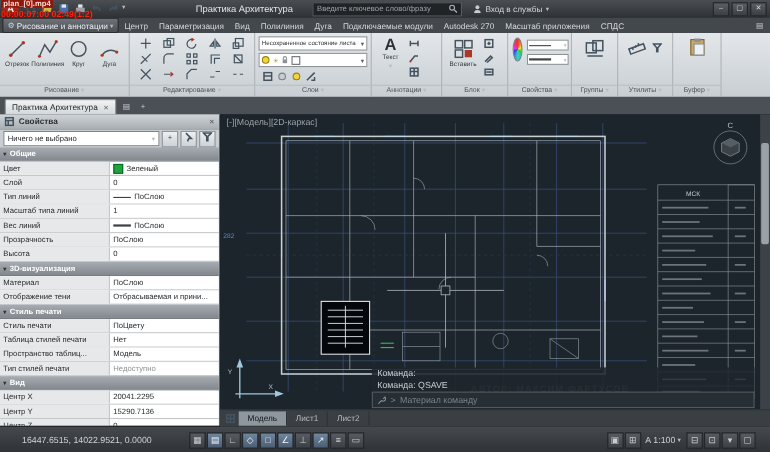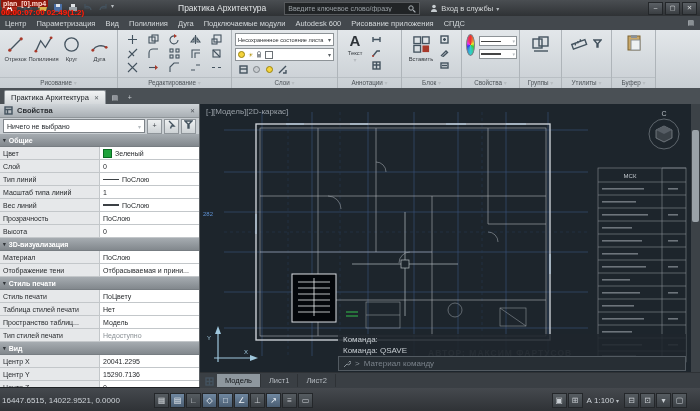--- a/index.html
+++ b/index.html
@@ -132,21 +132,21 @@
     border-top:1px solid #2e3236;display:flex;align-items:center;z-index:6;}
   .ltico{margin:0 3px 0 5px;}
   .ltico svg{width:9px;height:9px;}
   .ltab{font-size:7.5px;color:#b6bcc2;padding:0 8px;height:13px;line-height:13px;border-right:1px solid #2e3236;}
   .ltab.active{background:#8e979e;color:#14171a;}
 
   
   .statusbar{position:absolute;left:0;top:387px;width:700px;height:24px;
     background:linear-gradient(#45494e,#2e3135);border-top:1px solid #202326;
     display:flex;align-items:center;z-index:5;}
-  .coords{color:#ced3d8;font-size:8px;margin-left:2px;width:152px;white-space:nowrap;}
+  .coords{color:#ced3d8;font-size:8px;margin-left:20px;width:152px;white-space:nowrap;}
   .tgl{width:15px;height:15px;margin-right:1px;background:linear-gradient(#565c61,#3b4045);
     border:1px solid #24272a;color:#c9ced3;font-size:8px;display:flex;align-items:center;justify-content:center;}
   .tgl.on{background:linear-gradient(#6f87a0,#4a5d72);color:#f0f4f8;}
   .sspacer{flex:1;}
   .rbtn{width:15px;height:15px;margin-left:1px;background:linear-gradient(#565c61,#3b4045);
     border:1px solid #24272a;color:#c9ced3;font-size:8px;display:flex;align-items:center;justify-content:center;}
   .scalechip{display:flex;align-items:center;gap:2px;color:#ced3d8;font-size:8px;margin:0 4px;white-space:nowrap;}
   .grip{width:8px;height:15px;margin:0 3px 0 2px;}
 
   text{font-family:"Liberation Sans",sans-serif;}
@@ -219,28 +219,33 @@
       <span class="wbtn">–</span>
       <span class="wbtn">▢</span>
       <span class="wbtn">✕</span>
     </div>
   </div>
 
   <div class="rec1">plan_[0].mp4</div>
   <div class="rec2">00:00:07:00 02:49(1:2)</div>
 
   <div class="menurow">
+    <div class="wschip">
+      <span class="gear">⚙</span>
+      <span>Рисование и аннотации</span>
+      <span class="dd">▾</span>
+    </div>
     <div class="mtab">Центр</div>
     <div class="mtab">Параметризация</div>
     <div class="mtab">Вид</div>
     <div class="mtab">Полилиния</div>
     <div class="mtab">Дуга</div>
     <div class="mtab">Подключаемые модули</div>
-    <div class="mtab">Autodesk 600</div>
-    <div class="mtab">Рисование приложения</div>
+    <div class="mtab">Autodesk 270</div>
+    <div class="mtab">Масштаб приложения</div>
     <div class="mtab">СПДС</div>
     <div class="mspacer"></div>
     <div class="ribmin">▤</div>
   </div>
 
   <div class="ribbon">
 
     <div class="panel" style="width:118px">
       <div class="tools">
         <div class="bigbtn">

